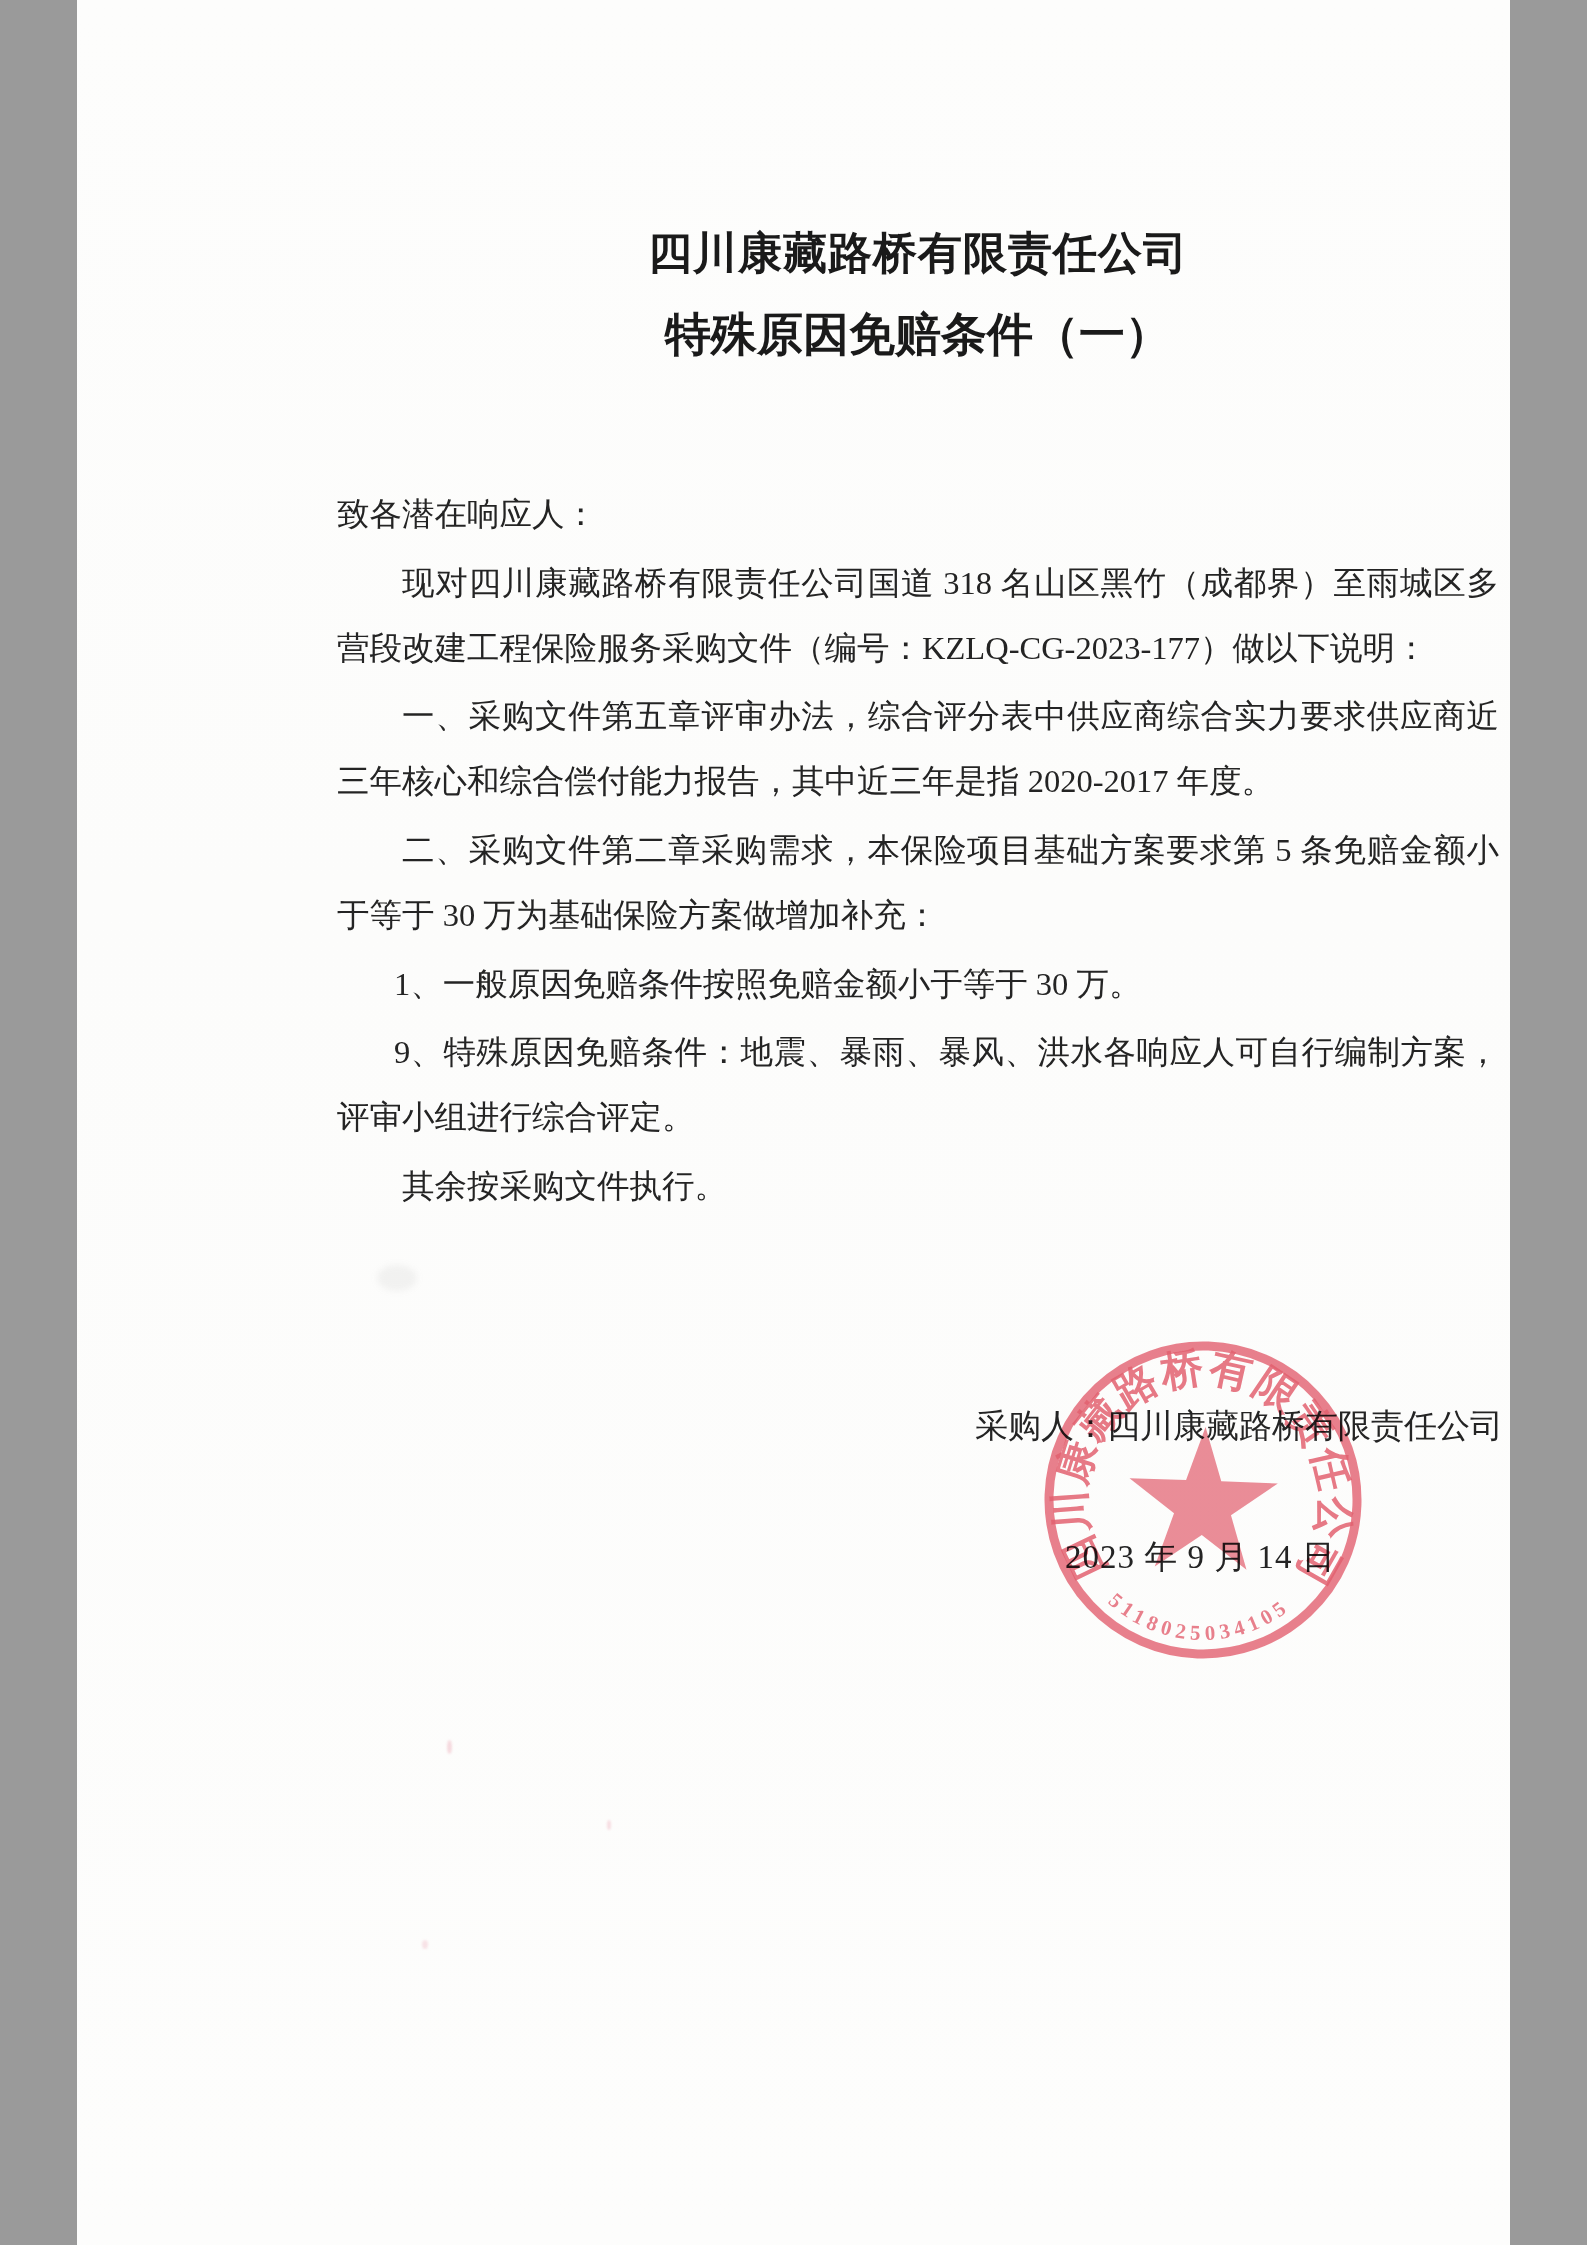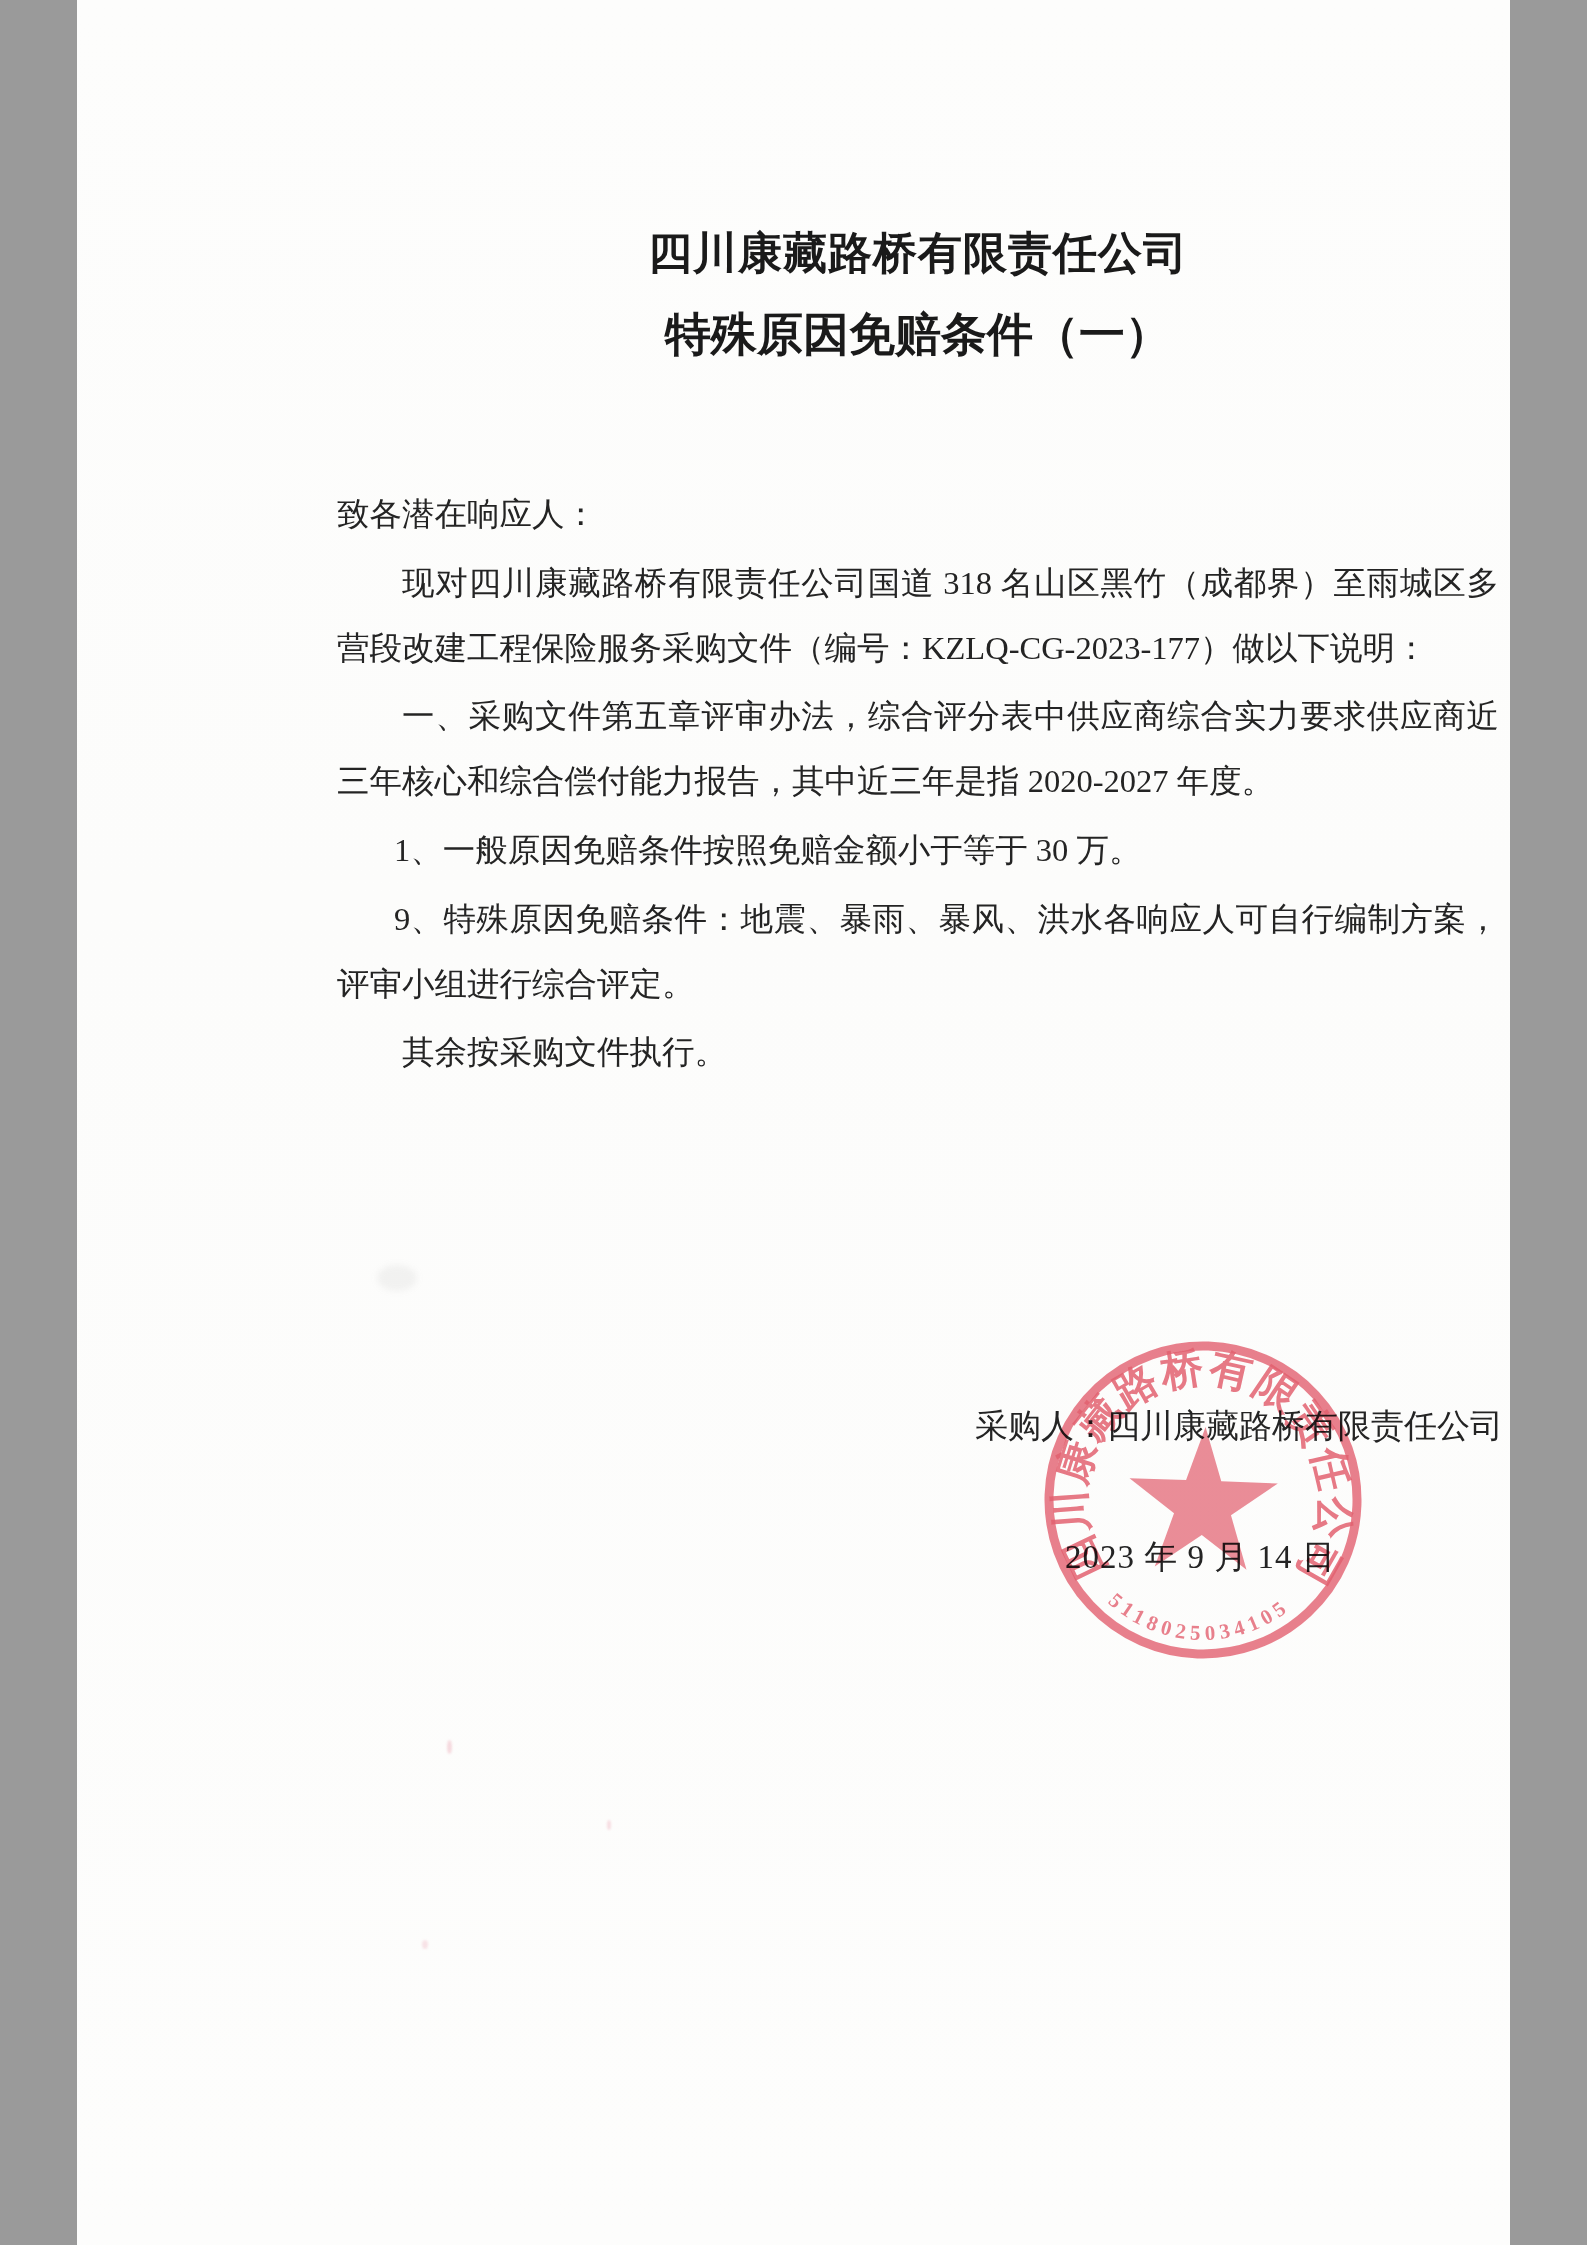--- a/index.html
+++ b/index.html
@@ -61,21 +61,22 @@
 <div class="page">
 
   <div class="title-block">
     <div class="title-line-1">四川康藏路桥有限责任公司</div>
     <div class="title-line-3">特殊原因免赔条件（一）</div>
   </div>
 
   <div class="body-block">
     <p class="p-noindent">致各潜在响应人：</p>
     <p class="p-indent">现对四川康藏路桥有限责任公司国道 318 名山区黑竹（成都界）至雨城区多营段改建工程保险服务采购文件（编号：KZLQ-CG-2023-177）做以下说明：</p>
-    <p class="p-indent">一、采购文件第五章评审办法，综合评分表中供应商综合实力要求供应商近三年核心和综合偿付能力报告，其中近三年是指 2020-2027 年度。</p>
+    <p class="p-indent">一、采购文件第五章评审办法，综合评分表中供应商综合实力要求供应商近三年核心和综合偿付能力报告，其中近三年是指 2020-2017 年度。</p>
+    <p class="p-indent">二、采购文件第二章采购需求，本保险项目基础方案要求第 5 条免赔金额小于等于 30 万为基础保险方案做增加补充：</p>
     <p class="p-num">1、一般原因免赔条件按照免赔金额小于等于 30 万。</p>
     <p class="p-num">9、特殊原因免赔条件：地震、暴雨、暴风、洪水各响应人可自行编制方案，评审小组进行综合评定。</p>
     <p class="p-indent">其余按采购文件执行。</p>
   </div>
 
   <div class="buyer-line">采购人：四川康藏路桥有限责任公司</div>
   <div class="date-line">2023 年 9 月 14 日</div>
 
   <svg class="stamp" viewBox="0 0 360 360" xmlns="http://www.w3.org/2000/svg">
     <defs>

